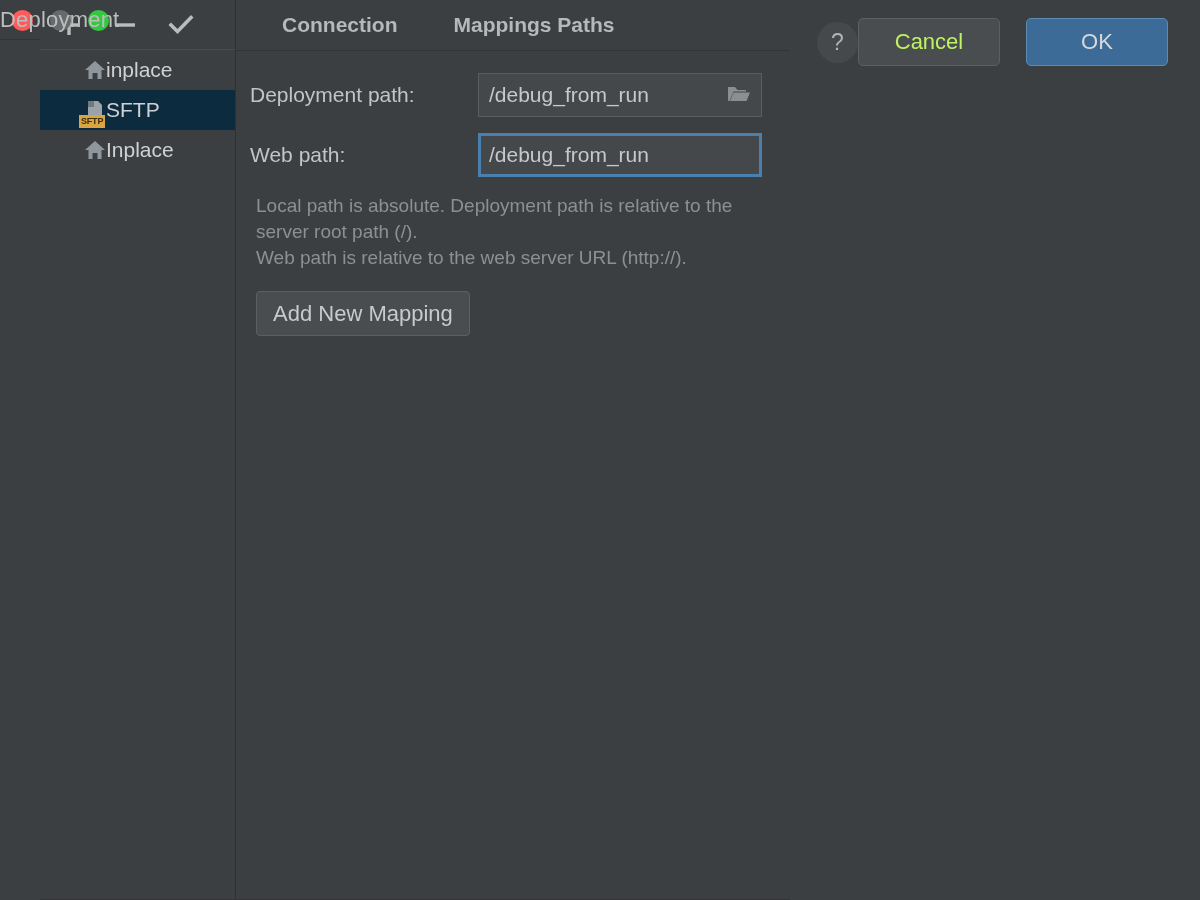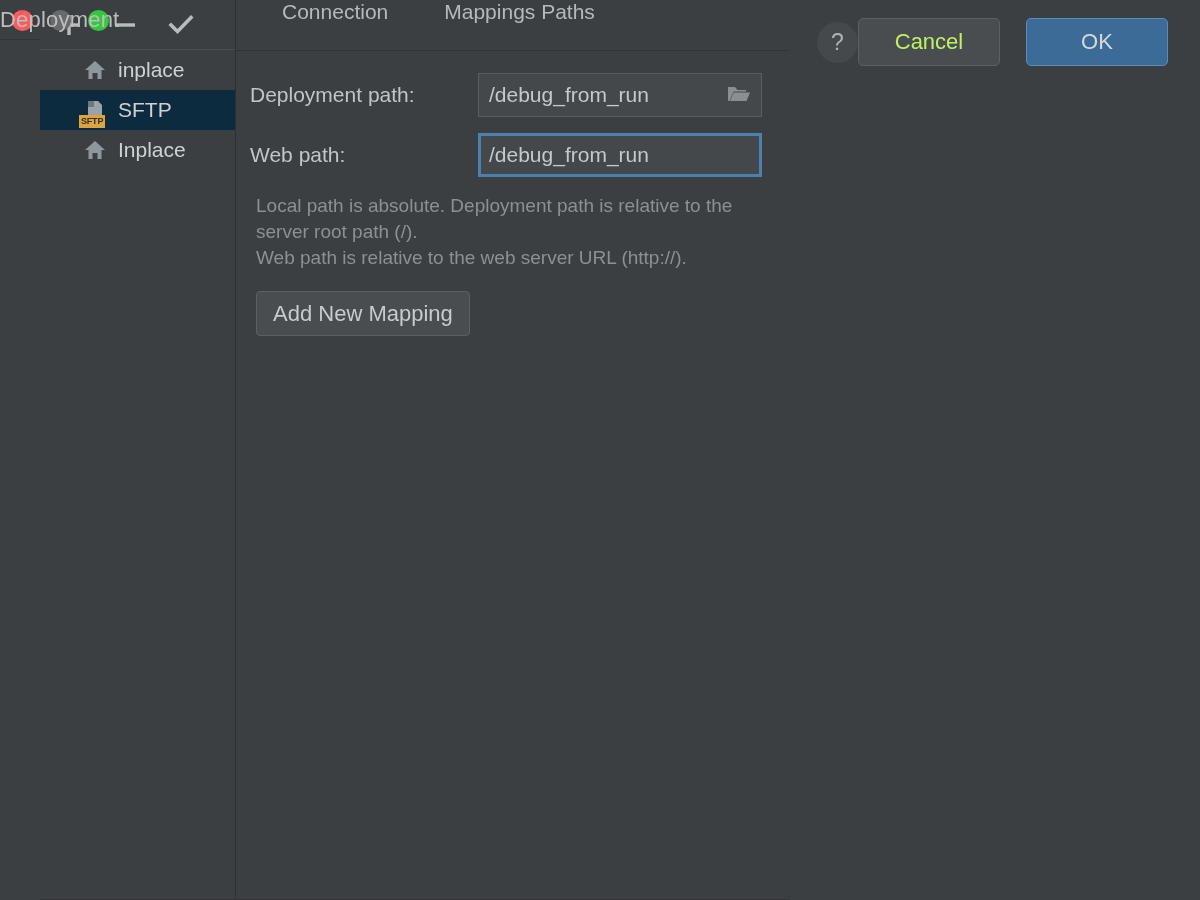--- a/index.html
+++ b/index.html
@@ -94,21 +94,21 @@
   }
   .tbtn svg { display: block; }
 
   .side-list { flex: 1 1 auto; padding-top: 0; }
 
   .side-item {
     height: 40px;
     display: flex;
     align-items: center;
     padding-left: 44px;
-    gap: 12px;
+    gap: 0;
     color: #cfd2d4;
     font-size: 21px;
     position: relative;
     cursor: default;
   }
   .side-item.selected { background: #0d2b3e; }
 
   .side-icon {
     width: 22px;
     height: 22px;
@@ -139,23 +139,24 @@
     background: #3c3f41;
     display: flex;
     flex-direction: column;
     min-width: 0;
   }
 
   .tabs {
     height: 51px;
     flex: 0 0 51px;
     display: flex;
-    align-items: flex-start;
+    align-items: center;
     padding-left: 18px;
     border-bottom: 1px solid #323437;
+    font-weight: bold;
   }
   .tab {
     position: relative;
     display: flex;
     align-items: center;
     padding: 0 28px;
     font-size: 21px;
     color: #b6b9bb;
     cursor: default;
   }

